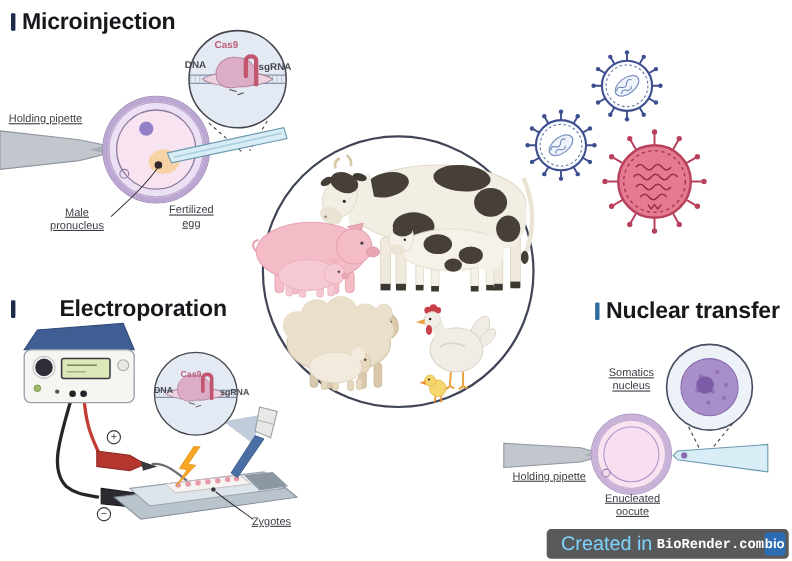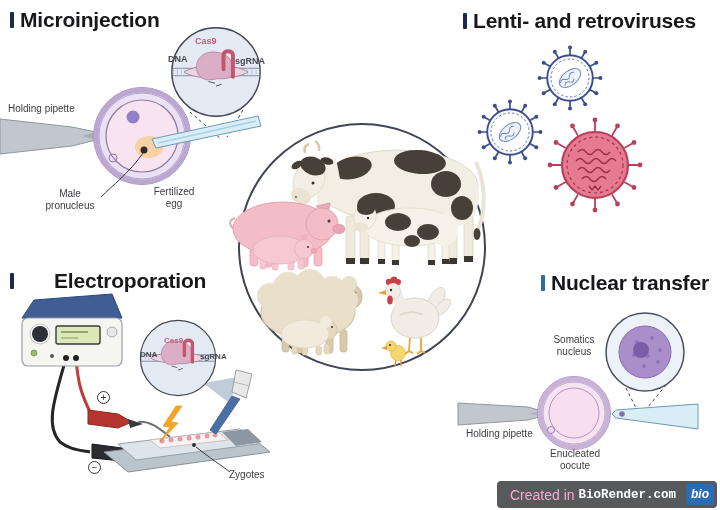--- a/index.html
+++ b/index.html
@@ -3,35 +3,35 @@
 <meta charset="utf-8">
 <style>
   html,body{margin:0;padding:0;background:#e8e8e8;}
   #canvas{position:relative;width:720px;height:510px;background:#ffffff;overflow:hidden;
           font-family:"Liberation Sans",sans-serif;}
   #art{position:absolute;left:0;top:0;}
   .hdr{position:absolute;display:flex;align-items:center;gap:6px;
        font-weight:bold;font-size:21px;color:#17171c;letter-spacing:-0.2px;white-space:nowrap;}
   .hdr .bar{width:4px;height:16px;border-radius:1px;background:#1d2a4c;}
   .hdr.nuclear .bar{background:#2e6d9d;}
-  .lbl{position:absolute;font-size:10px;line-height:1.18;color:#3d3d45;}
+  .lbl{position:absolute;font-size:10px;line-height:1.18;color:#3d3d45;text-decoration:underline;}
   .lbl.center{text-align:center;}
   .lbl.right{text-align:center;margin-top:12px;}
   .inset-lbl{position:absolute;font-weight:bold;font-size:9px;color:#4a4a52;white-space:nowrap;text-align:right;}
   .inset-lbl.cas9{color:#bf5f7d;}
   .inset-lbl.small{font-size:8px;}
   .circle-sym{position:absolute;width:13px;height:13px;border:1.3px solid #35353b;border-radius:50%;
               font-size:10px;line-height:12px;text-align:center;color:#35353b;background:#fff;box-sizing:border-box;}
   .badge{position:absolute;left:497px;top:481px;width:220px;height:27px;background:#58595b;
          border-radius:4px;display:flex;align-items:center;padding:0;box-sizing:border-box;}
-  .badge .created{color:#f9a8d4;font-size:14px;margin-left:13px;white-space:pre;}
+  .badge .created{color:#7dd3fc;font-size:18px;margin-left:13px;white-space:pre;}
   .badge .brand{color:#ffffff;font-size:12.5px;font-weight:bold;margin-left:4px;font-family:Liberation Mono, monospace;}
   .badge .logo{margin-left:auto;margin-right:3px;width:28px;height:21px;background:#2b6cb4;
                border-radius:3px;color:#fff;font-size:12px;font-weight:bold;text-align:center;
-               line-height:21px;font-style:italic;}
+               line-height:21px;}
 </style>
 </head>
 <body>
 
 <div id="canvas">
 
 <svg id="art" width="720" height="510" viewBox="0 0 720 510">
   <defs>
     <symbol id="crispr" viewBox="0 0 100 100">
       <circle cx="50" cy="50" r="47" fill="#e4eaf3" stroke="#46464f" stroke-width="1.5"></circle>
@@ -327,24 +327,20 @@
       <polygon points="698,404 616,410 612,414 616,418 698,429" fill="#d9edf6" stroke="#6b9ab0" stroke-width="1"></polygon>
       <circle cx="622" cy="414" r="2.8" fill="#8a6cb0"></circle>
     </g>
   </g>
 </svg>
 
 <div class="hdr" style="left:10px;top:8px;">
   <span class="bar"></span>
   <span>Microinjection</span>
 </div>
-<div class="hdr" style="left:463px;top:9px;">
-  <span class="bar"></span>
-  <span>Lenti- and retroviruses</span>
-</div>
 <div class="hdr" style="left:10px;top:269px;gap:40px;">
   <span class="bar"></span>
   <span>Electroporation</span>
 </div>
 <div class="hdr nuclear" style="left:541px;top:271px;">
   <span class="bar"></span>
   <span>Nuclear transfer</span>
 </div>
 
 <span class="lbl" style="left:8px;top:103px;">Holding pipette</span>

